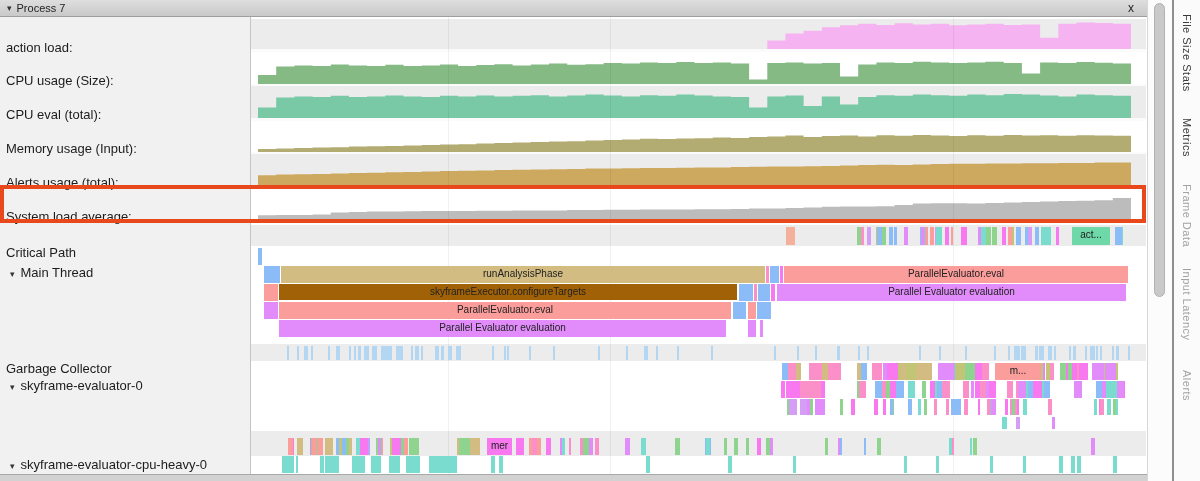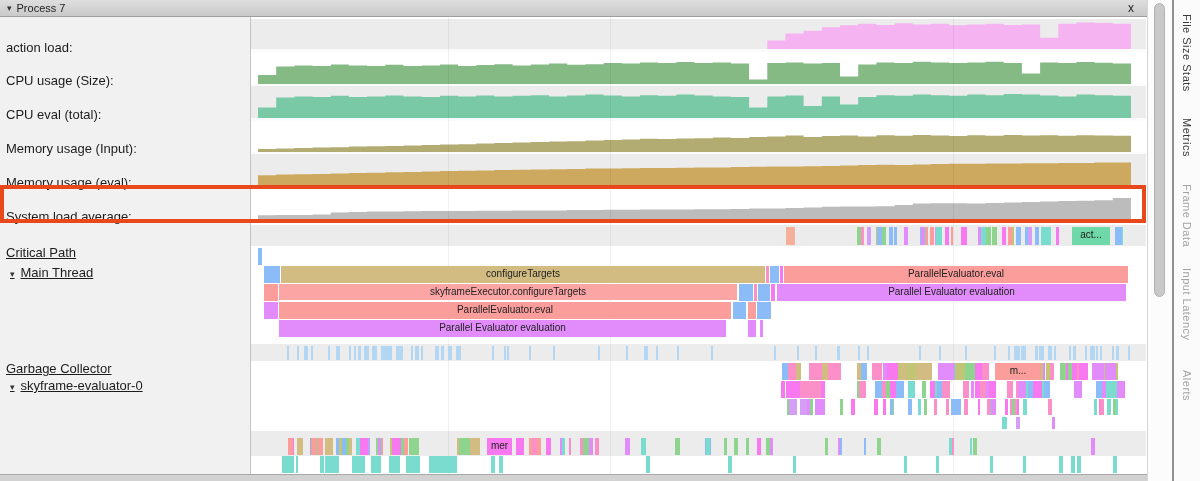--- a/index.html
+++ b/index.html
@@ -12,21 +12,21 @@
     display:flex; align-items:center; }
   #proc-header .arrow { font-size:9px; color:#333; margin-left:7px; }
   #proc-header .title { font-size:11px; color:#222; margin-left:5px; }
   #proc-header .close { position:absolute; right:14px; top:1px; font-size:12px; color:#222; cursor:default; }
 
   
   #label-col { position:absolute; left:0; top:17px; width:250px; height:457px; background:#f1f1f1; }
   #divider { position:absolute; left:250px; top:17px; width:1px; height:464px; background:#c4c4c4; }
 
   .row-label { position:absolute; left:6px; font-size:13px; color:#1c1c1c; white-space:nowrap; }
-  .thread-label { position:absolute; font-size:13px; color:#1c1c1c; white-space:nowrap;text-decoration:underline; }
+  .thread-label { position:absolute; font-size:13px; color:#1c1c1c; white-space:nowrap; }
   .tri { font-size:9px; color:#333; margin-right:6px; }
 
   
   #timeline { position:absolute; left:0; top:0; width:1148px; height:481px; }
   .stripe { position:absolute; left:250px; width:896px; background:#ececec; }
   .separator { position:absolute; left:0; width:1146px; background:#fbfbfb; }
   .gridline { position:absolute; top:17px; width:1px; height:457px; background:rgba(0,0,0,0.055); }
   .counter-svg { position:absolute; left:258px; }
   .slice { position:absolute; overflow:hidden; font-size:10px; color:#222;
     text-align:center; line-height:16px; white-space:nowrap; }
@@ -86,27 +86,27 @@
         <path d="M0,32 L0.0,27.2 L18.2,27.2 L18.2,26.9 L36.4,26.9 L36.4,26.9 L54.6,26.9 L54.6,26.6 L72.8,26.6 L72.8,24.5 L90.9,24.5 L90.9,23.9 L109.1,23.9 L109.1,23.6 L127.3,23.6 L127.3,23.6 L145.5,23.6 L145.5,23.3 L163.7,23.3 L163.7,23.0 L181.9,23.0 L181.9,23.0 L200.1,23.0 L200.1,23.0 L218.3,23.0 L218.3,22.7 L236.4,22.7 L236.4,22.7 L254.6,22.7 L254.6,22.4 L272.8,22.4 L272.8,22.4 L291.0,22.4 L291.0,22.4 L309.2,22.4 L309.2,22.1 L327.4,22.1 L327.4,22.1 L345.6,22.1 L345.6,21.8 L363.8,21.8 L363.8,21.8 L381.9,21.8 L381.9,21.5 L400.1,21.5 L400.1,21.5 L418.3,21.5 L418.3,21.5 L436.5,21.5 L436.5,21.2 L454.7,21.2 L454.7,21.2 L472.9,21.2 L472.9,20.9 L491.1,20.9 L491.1,20.6 L509.3,20.6 L509.3,20.6 L527.4,20.6 L527.4,20.0 L545.6,20.0 L545.6,19.4 L563.8,19.4 L563.8,18.8 L582.0,18.8 L582.0,18.5 L600.2,18.5 L600.2,18.5 L618.4,18.5 L618.4,18.2 L636.6,18.2 L636.6,17.0 L654.8,17.0 L654.8,15.5 L672.9,15.5 L672.9,15.2 L691.1,15.2 L691.1,15.2 L709.3,15.2 L709.3,15.5 L727.5,15.5 L727.5,14.9 L745.7,14.9 L745.7,14.6 L763.9,14.6 L763.9,14.0 L782.1,14.0 L782.1,13.4 L800.3,13.4 L800.3,13.1 L818.4,13.1 L818.4,12.8 L836.6,12.8 L836.6,12.2 L854.8,12.2 L854.8,10.1 L873.0,10.1 L873,32 Z" fill="#bcbcbc"></path>
       </svg>
       <div class="stripe" style="top: 225px; height: 21px;"></div>
       <div class="stripe" style="top: 344px; height: 17px;"></div>
       <div class="stripe" style="top: 431px; height: 25px;"></div>
       <div class="gridline" style="left: 448px;"></div>
       <div class="gridline" style="left: 610px;"></div>
       <div class="gridline" style="left: 953px;"></div>
       <div class="slice" style="left: 258px; top: 248px; width: 4px; height: 17px; background: rgb(140, 188, 248);"></div>
       <div class="slice" style="left: 264px; top: 266px; width: 16px; height: 17px; background: rgb(140, 188, 248);"></div>
-      <div class="slice" style="left: 281px; top: 266px; width: 484px; height: 17px; background: rgb(210, 188, 130);">configureTargets</div>
+      <div class="slice" style="left: 281px; top: 266px; width: 484px; height: 17px; background: rgb(210, 188, 130);">runAnalysisPhase</div>
       <div class="slice" style="left: 766px; top: 266px; width: 3px; height: 17px; background: rgb(251, 143, 200);"></div>
       <div class="slice" style="left: 770px; top: 266px; width: 9px; height: 17px; background: rgb(140, 188, 248);"></div>
       <div class="slice" style="left: 780px; top: 266px; width: 3px; height: 17px; background: rgb(248, 120, 239);"></div>
       <div class="slice" style="left: 784px; top: 266px; width: 344px; height: 17px; background: rgb(251, 157, 155);">ParallelEvaluator.eval</div>
       <div class="slice" style="left: 264px; top: 284px; width: 14px; height: 17px; background: rgb(251, 157, 155);"></div>
-      <div class="slice" style="left: 279px; top: 284px; width: 458px; height: 16px; background: #fca5a5;">skyframeExecutor.configureTargets</div>
+      <div class="slice" style="left: 279px; top: 284px; width: 458px; height: 16px; background: #a16207;">skyframeExecutor.configureTargets</div>
       <div class="slice" style="left: 739px; top: 284px; width: 14px; height: 17px; background: rgb(140, 188, 248);"></div>
       <div class="slice" style="left: 754px; top: 284px; width: 3px; height: 17px; background: rgb(251, 143, 200);"></div>
       <div class="slice" style="left: 758px; top: 284px; width: 12px; height: 17px; background: rgb(140, 188, 248);"></div>
       <div class="slice" style="left: 771px; top: 284px; width: 4px; height: 17px; background: rgb(248, 120, 239);"></div>
       <div class="slice" style="left: 777px; top: 284px; width: 349px; height: 17px; background: rgb(225, 140, 250);">Parallel Evaluator evaluation</div>
       <div class="slice" style="left: 264px; top: 302px; width: 14px; height: 17px; background: rgb(225, 140, 250);"></div>
       <div class="slice" style="left: 279px; top: 302px; width: 452px; height: 17px; background: rgb(251, 157, 155);">ParallelEvaluator.eval</div>
       <div class="slice" style="left: 733px; top: 302px; width: 13px; height: 17px; background: rgb(140, 188, 248);"></div>
       <div class="slice" style="left: 748px; top: 302px; width: 8px; height: 17px; background: rgb(251, 157, 155);"></div>
       <div class="slice" style="left: 757px; top: 302px; width: 14px; height: 17px; background: rgb(140, 188, 248);"></div>
@@ -539,26 +539,27 @@
       <div class="slice" style="left: 995px; top: 363px; width: 46px; height: 17px; background: rgb(251, 157, 155);">m...</div>
       <div class="slice" style="left: 487px; top: 438px; width: 25px; height: 17px; background: rgb(248, 120, 239);">mer</div>
       <div class="slice" style="left: 432px; top: 456px; width: 24px; height: 17px; background: rgb(122, 219, 207);"></div>
     </div>
 
   <div id="label-col">
       <div class="row-label" style="top: 23px;">action load:</div>
       <div class="row-label" style="top: 56px;">CPU usage (Size):</div>
       <div class="row-label" style="top: 90px;">CPU eval (total):</div>
       <div class="row-label" style="top: 124px;">Memory usage (Input):</div>
-      <div class="row-label" style="top: 158px;">Memory usage (eval):</div>
+      <div class="row-label" style="top: 158px;">Alerts usage (total):</div>
       <div class="row-label" style="top: 192px;">System load average:</div>
       <div class="thread-label" style="top: 228px; left: 6px;"><span>Critical Path</span></div>
       <div class="thread-label" style="top: 248px; left: 10px;"><span class="tri">▾</span><span>Main Thread</span></div>
       <div class="thread-label" style="top: 344px; left: 6px;"><span>Garbage Collector</span></div>
       <div class="thread-label" style="top: 361px; left: 10px;"><span class="tri">▾</span><span>skyframe-evaluator-0</span></div>
+      <div class="thread-label" style="top: 440px; left: 10px;"><span class="tri">▾</span><span>skyframe-evaluator-cpu-heavy-0</span></div>
     </div>
   <div id="divider"></div>
 
   <div id="proc-header">
     <span class="arrow">▾</span>
     <span class="title">Process 7</span>
     <span class="close">x</span>
   </div>
 
   <div id="highlight-rect"></div>

